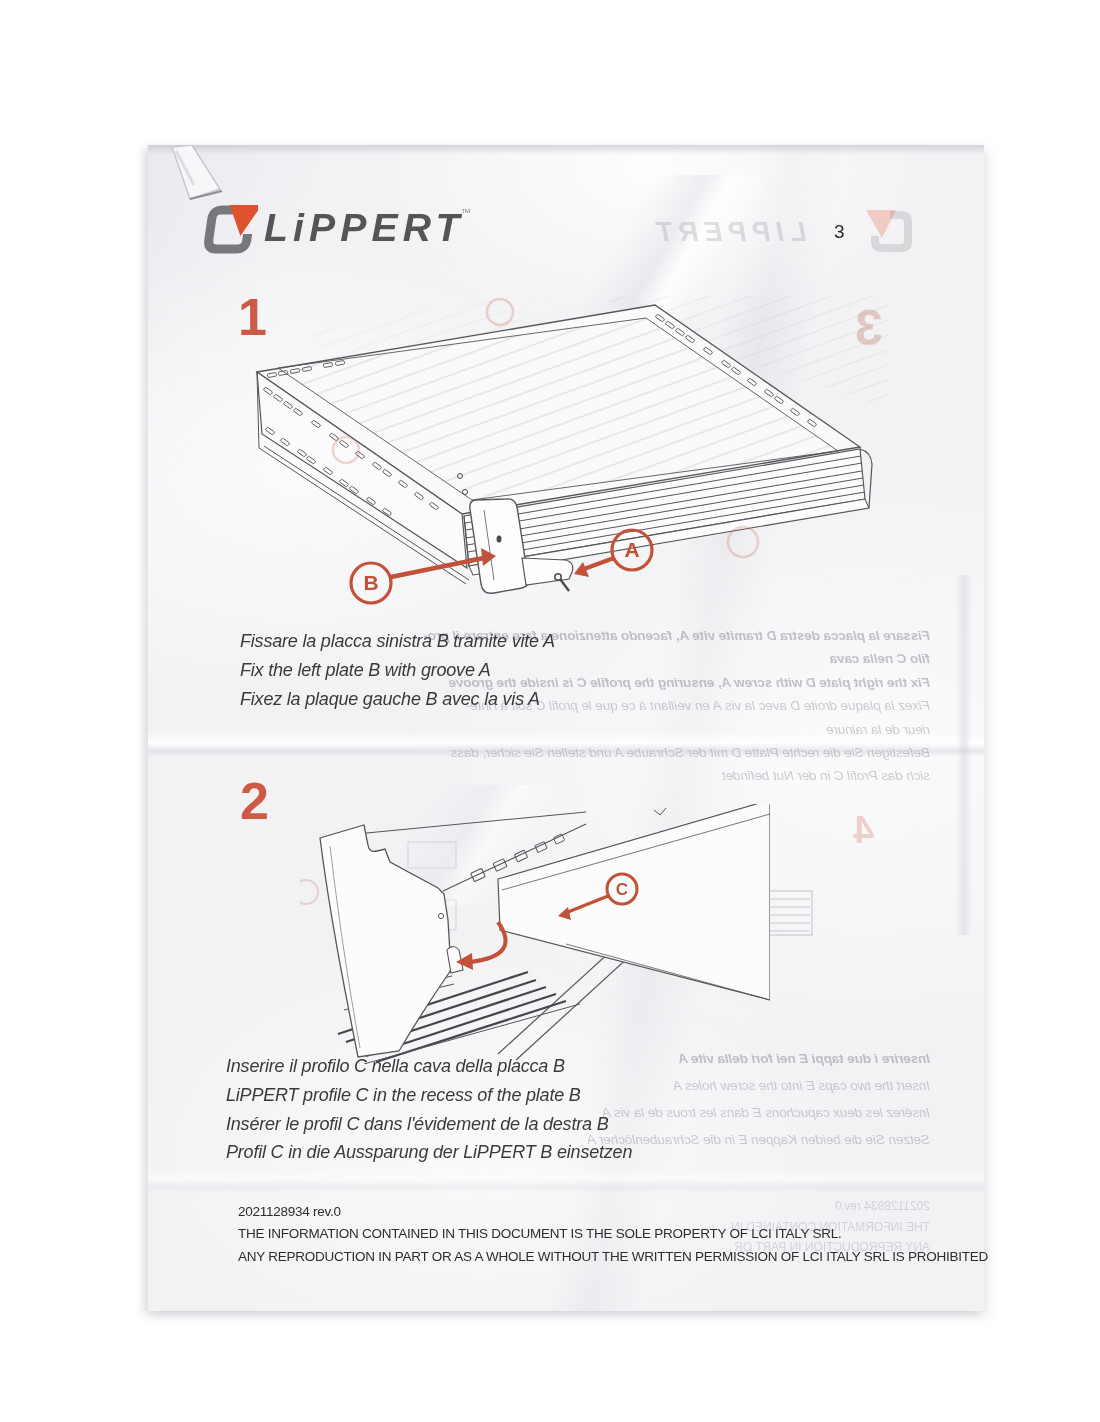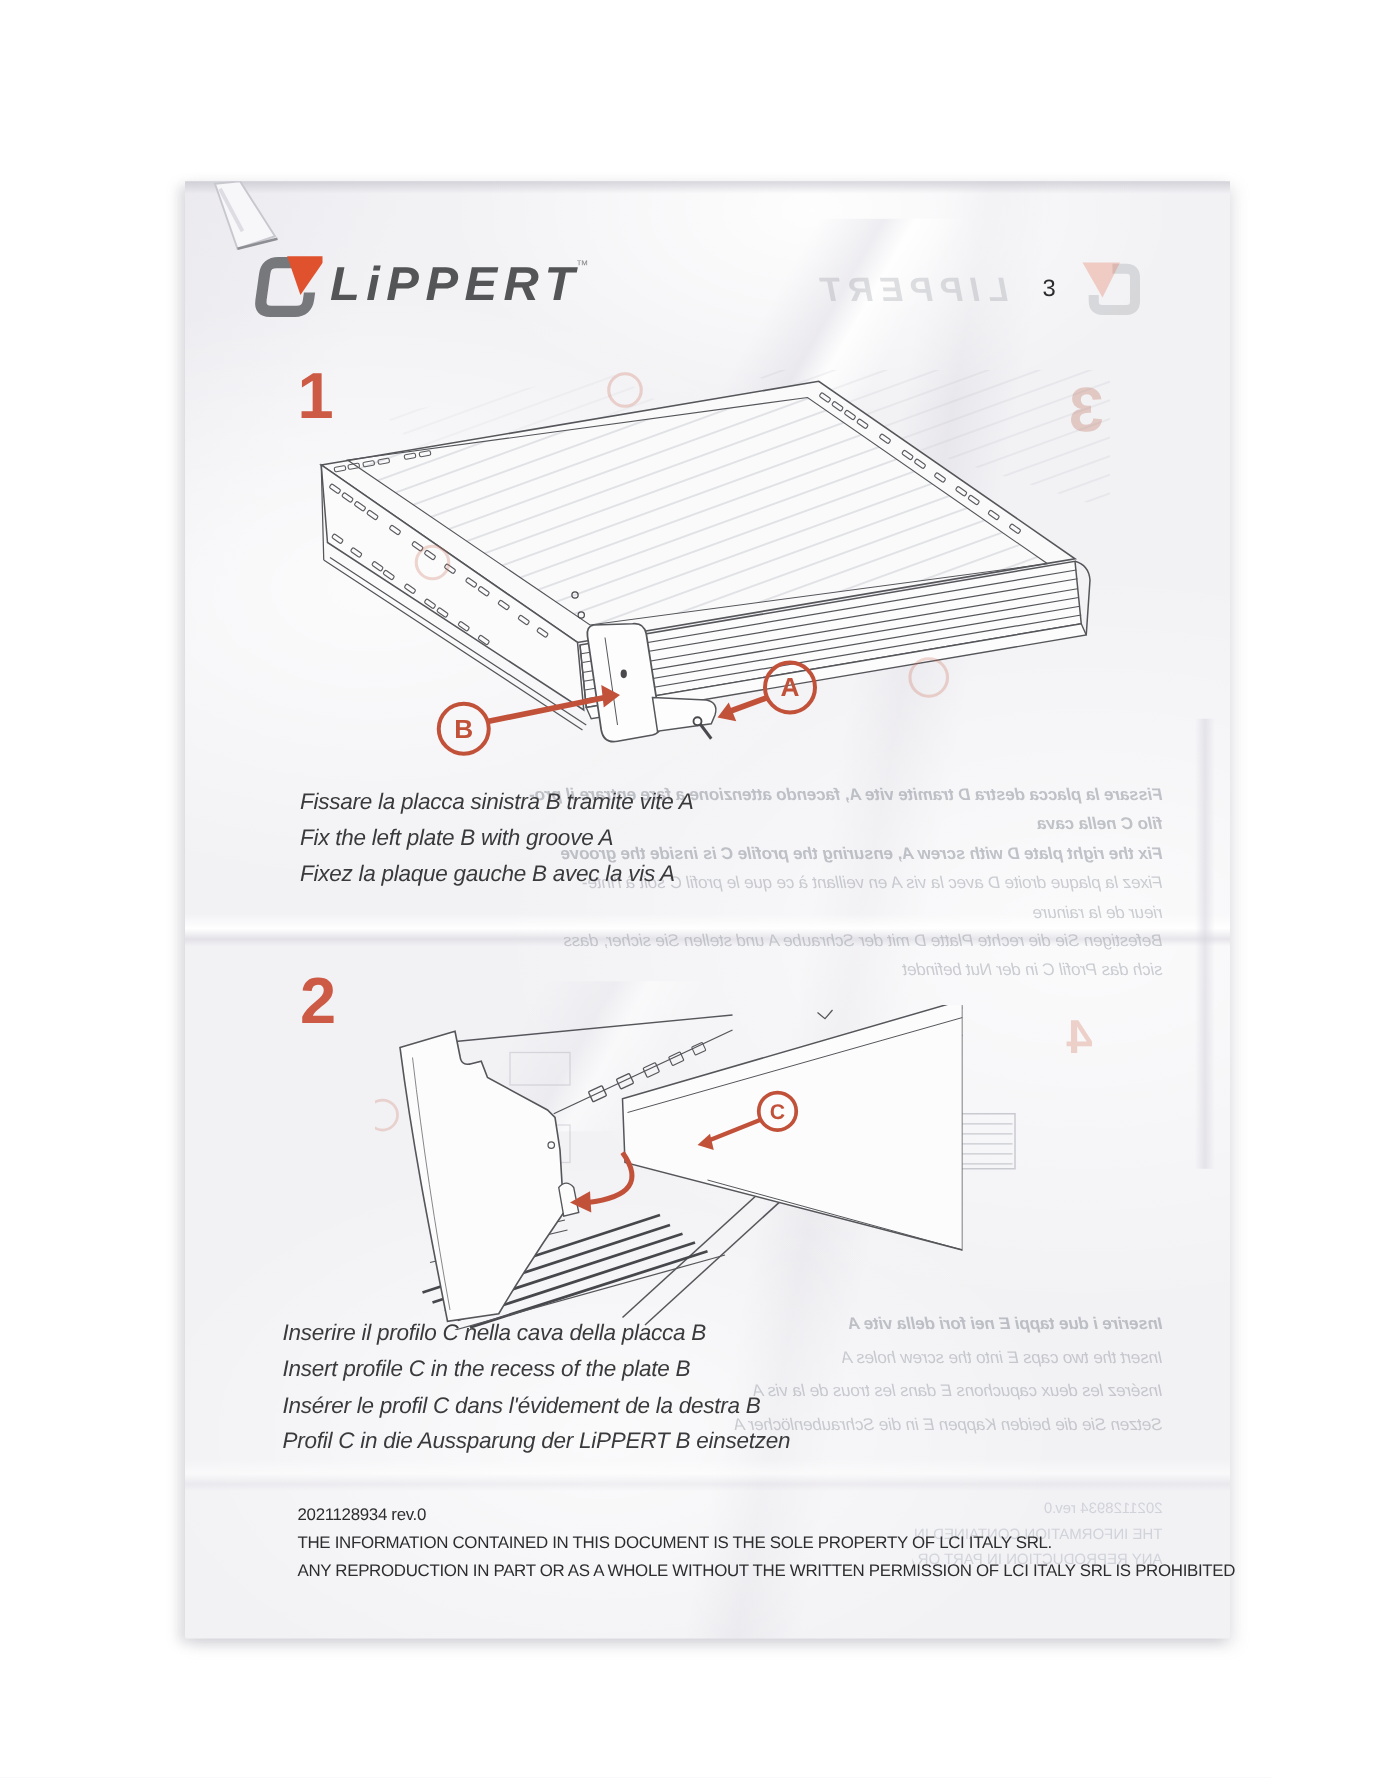--- a/index.html
+++ b/index.html
@@ -322,21 +322,21 @@
       <line x1="308" y1="92" x2="268" y2="108" stroke="#c2513a" stroke-width="3.5"></line>
       <polygon points="258,112 268,103 271,116" fill="#c2513a"></polygon>
       <circle cx="322" cy="85" r="15" fill="none" stroke="#c2513a" stroke-width="3"></circle>
       <text x="322" y="91" text-anchor="middle" font-size="17" font-weight="700" fill="#c2513a" font-family="Liberation Sans, sans-serif">C</text>
     </g>
     <polyline points="354,6 360,11 366,4" fill="none" stroke="#55565a" stroke-width="1"></polyline>
   </svg>
 
   <div class="captions" style="left:78px;top:907px;">
     <div>Inserire il profilo C nella cava della placca B</div>
-    <div>Insert profile C in the recess of the plate B</div>
+    <div>LiPPERT profile C in the recess of the plate B</div>
     <div>Insérer le profil C dans l'évidement de la destra B</div>
     <div>Profil C in die Aussparung der LiPPERT B einsetzen</div>
   </div>
 
   <div class="footer">
     <div>2021128934 rev.0</div>
     <div>THE INFORMATION CONTAINED IN THIS DOCUMENT IS THE SOLE PROPERTY OF LCI ITALY SRL.</div>
     <div>ANY REPRODUCTION IN PART OR AS A WHOLE WITHOUT THE WRITTEN PERMISSION OF LCI ITALY SRL IS PROHIBITED</div>
   </div>
 </div>

